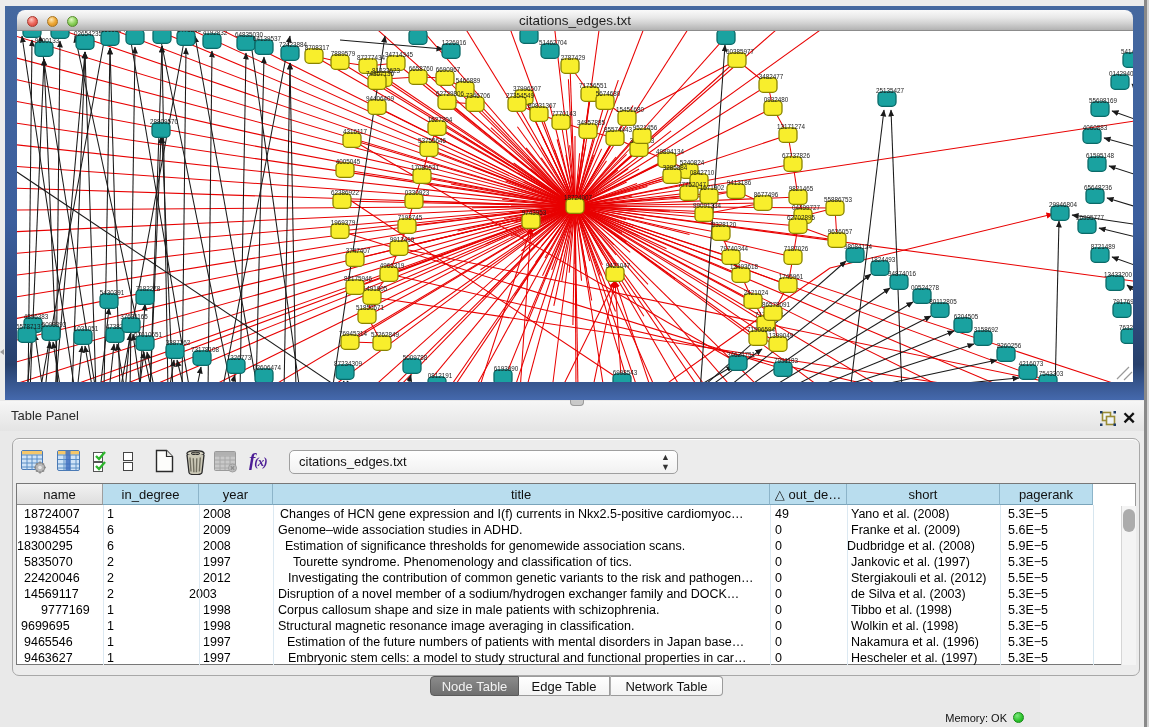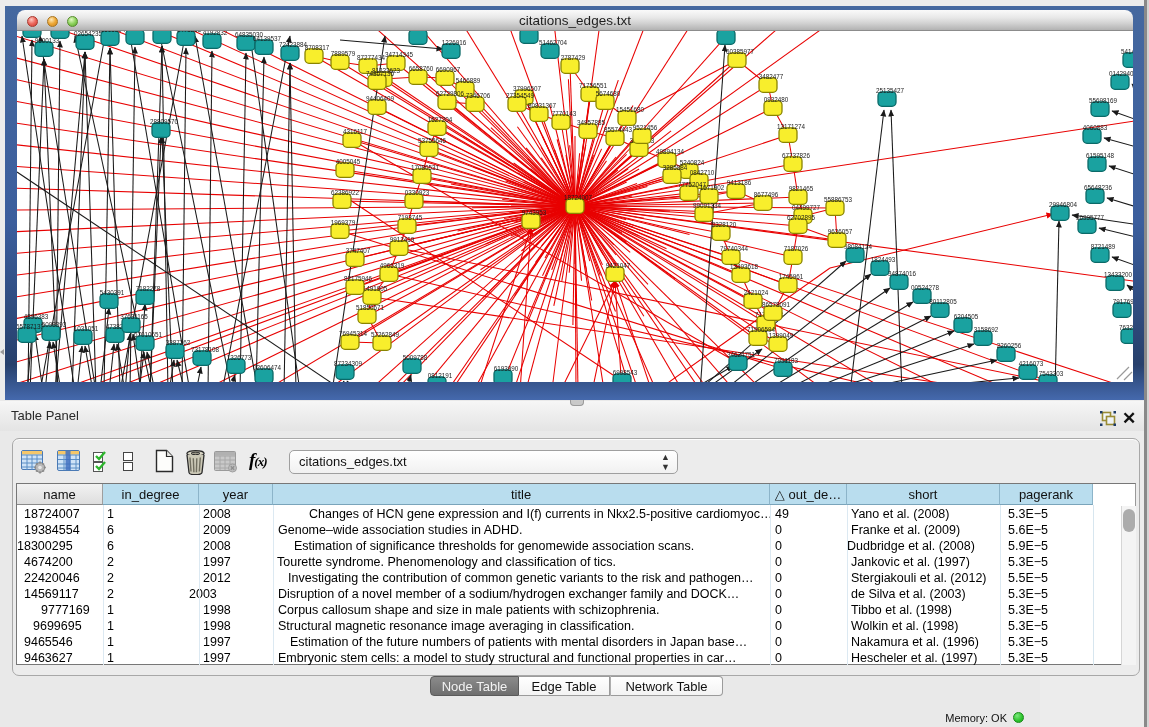--- a/index.html
+++ b/index.html
@@ -785,62 +785,62 @@
           <path d="M4 7 L6 24.5 a6.5 2.2 0 0 0 13 0 L21 7" fill="#cbc8b6" stroke="#2a2a2a" stroke-width="1.3"></path>
           <path d="M7 9.5l1 14 M10.3 10.2l.6 14 M13.8 10.2l-.4 14 M17.3 9.5l-1 14" stroke="#716f60" stroke-width="1.4"></path>
         </svg></div>
     <div class="abs ic" style="left:212px"><svg width="28" height="26" viewBox="0 0 28 26">
           <rect x="2.5" y="3.5" width="21" height="19" rx="1" fill="#c9c9c9" stroke="#9a9a9a"></rect>
           <rect x="3" y="4" width="20" height="3.5" fill="#b1b1b1"></rect>
           <path d="M3 8h20 M3 12h20 M3 16h20 M3 20h20 M8 8v14 M13 8v14 M18 8v14" stroke="#a8a8a8" stroke-width="1" fill="none"></path>
           <circle cx="20.5" cy="20" r="4" fill="#bdbdbd" stroke="#9f9f9f"></circle>
           <path d="M18.8 18.3l3.4 3.4 M22.2 18.3l-3.4 3.4" stroke="#8f8f8f" stroke-width="1.3"></path>
         </svg></div>
-    <div class="abs" style="left:249px;top:49px"><span style="font-family:'Liberation Serif',serif;font-style:italic;font-weight:bold;font-size:19px;color:#000000;letter-spacing:-1px;">f<span style="font-size:13px;">(x)</span></span></div>
+    <div class="abs" style="left:249px;top:49px"><span style="font-family:'Liberation Serif',serif;font-style:italic;font-weight:bold;font-size:19px;color:#4c1d95;letter-spacing:-1px;">f<span style="font-size:13px;">(x)</span></span></div>
     <div class="abs" id="combo">citations_edges.txt<span class="ar">▲<br>▼</span></div>
     <div class="abs" id="tbl">
       <span class="th hg" style="left:0px;width:86px">name</span>
 <span class="th hb" style="left:86px;width:96px">in_degree</span>
 <span class="th hb" style="left:182px;width:74px">year</span>
 <span class="th hb" style="left:256px;width:497px">title</span>
 <span class="th hb" style="left:753px;width:77px">△ out_de…</span>
 <span class="th hb" style="left:830px;width:153px">short</span>
 <span class="th hb" style="left:983px;width:93px">pagerank</span>
       <div class="tr" style="top:22px">
 <span class="td" style="left:0px;width:86px;padding-left:7px">18724007</span>
 <span class="td" style="left:86px;width:96px;padding-left:4px">1</span>
 <span class="td" style="left:182px;width:74px;padding-left:4px">2008</span>
-<span class="td" style="left:272px;width:497px;padding-left:20px">Changes of HCN gene expression and I(f) currents in Nkx2.5-positive cardiomyoc…</span>
+<span class="td" style="left:256px;width:497px;padding-left:7px">Changes of HCN gene expression and I(f) currents in Nkx2.5-positive cardiomyoc…</span>
 <span class="td" style="left:753px;width:77px;padding-left:5px">49</span>
 <span class="td" style="left:830px;width:153px;padding-left:4px">Yano et al. (2008)</span>
 <span class="td" style="left:983px;width:93px;padding-left:8px">5.3E−5</span>
 </div>
 <div class="tr" style="top:38px">
 <span class="td" style="left:0px;width:86px;padding-left:7px">19384554</span>
 <span class="td" style="left:86px;width:96px;padding-left:4px">6</span>
 <span class="td" style="left:182px;width:74px;padding-left:4px">2009</span>
 <span class="td" style="left:256px;width:497px;padding-left:5px">Genome–wide association studies in ADHD.</span>
 <span class="td" style="left:753px;width:77px;padding-left:5px">0</span>
 <span class="td" style="left:830px;width:153px;padding-left:4px">Franke et al. (2009)</span>
 <span class="td" style="left:983px;width:93px;padding-left:8px">5.6E−5</span>
 </div>
 <div class="tr" style="top:54px">
 <span class="td" style="left:0px;width:86px;">18300295</span>
 <span class="td" style="left:86px;width:96px;padding-left:4px">6</span>
 <span class="td" style="left:182px;width:74px;padding-left:4px">2008</span>
-<span class="td" style="left:272px;width:497px;padding-left:5px">Estimation of significance thresholds for genomewide association scans.</span>
+<span class="td" style="left:256px;width:497px;padding-left:12px">Estimation of significance thresholds for genomewide association scans.</span>
 <span class="td" style="left:753px;width:77px;padding-left:5px">0</span>
 <span class="td" style="left:830px;width:153px;">Dudbridge et al. (2008)</span>
 <span class="td" style="left:983px;width:93px;padding-left:8px">5.9E−5</span>
 </div>
 <div class="tr" style="top:70px">
-<span class="td" style="left:0px;width:86px;padding-left:7px">4674200</span>
+<span class="td" style="left:0px;width:86px;padding-left:7px">5835070</span>
 <span class="td" style="left:86px;width:96px;padding-left:4px">2</span>
 <span class="td" style="left:182px;width:74px;padding-left:4px">1997</span>
-<span class="td" style="left:256px;width:497px;padding-left:4px">Tourette syndrome. Phenomenology and classification of tics.</span>
+<span class="td" style="left:256px;width:497px;padding-left:20px">Tourette syndrome. Phenomenology and classification of tics.</span>
 <span class="td" style="left:753px;width:77px;padding-left:5px">0</span>
 <span class="td" style="left:830px;width:153px;padding-left:4px">Jankovic et al. (1997)</span>
 <span class="td" style="left:983px;width:93px;padding-left:8px">5.3E−5</span>
 </div>
 <div class="tr" style="top:86px">
 <span class="td" style="left:0px;width:86px;padding-left:7px">22420046</span>
 <span class="td" style="left:86px;width:96px;padding-left:4px">2</span>
 <span class="td" style="left:182px;width:74px;padding-left:4px">2012</span>
 <span class="td" style="left:256px;width:497px;padding-left:15px">Investigating the contribution of common genetic variants to the risk and pathogen…</span>
 <span class="td" style="left:753px;width:77px;padding-left:5px">0</span>
@@ -859,42 +859,42 @@
 <div class="tr" style="top:118px">
 <span class="td" style="left:0px;width:86px;padding-left:24px">9777169</span>
 <span class="td" style="left:86px;width:96px;padding-left:4px">1</span>
 <span class="td" style="left:182px;width:74px;padding-left:4px">1998</span>
 <span class="td" style="left:256px;width:497px;padding-left:5px">Corpus callosum shape and size in male patients with schizophrenia.</span>
 <span class="td" style="left:753px;width:77px;padding-left:5px">0</span>
 <span class="td" style="left:830px;width:153px;padding-left:4px">Tibbo et al. (1998)</span>
 <span class="td" style="left:983px;width:93px;padding-left:8px">5.3E−5</span>
 </div>
 <div class="tr" style="top:134px">
-<span class="td" style="left:16px;width:86px;">9699695</span>
+<span class="td" style="left:4px;width:86px;">9699695</span>
 <span class="td" style="left:86px;width:96px;padding-left:4px">1</span>
 <span class="td" style="left:182px;width:74px;padding-left:4px">1998</span>
 <span class="td" style="left:256px;width:497px;padding-left:5px">Structural magnetic resonance image averaging in classification.</span>
 <span class="td" style="left:753px;width:77px;padding-left:5px">0</span>
 <span class="td" style="left:830px;width:153px;padding-left:4px">Wolkin et al. (1998)</span>
 <span class="td" style="left:983px;width:93px;padding-left:8px">5.3E−5</span>
 </div>
 <div class="tr" style="top:150px">
 <span class="td" style="left:0px;width:86px;padding-left:7px">9465546</span>
 <span class="td" style="left:86px;width:96px;padding-left:4px">1</span>
 <span class="td" style="left:182px;width:74px;padding-left:4px">1997</span>
-<span class="td" style="left:268px;width:497px;padding-left:5px">Estimation of the future numbers of patients with mental disorders in Japan base…</span>
+<span class="td" style="left:256px;width:497px;padding-left:14px">Estimation of the future numbers of patients with mental disorders in Japan base…</span>
 <span class="td" style="left:753px;width:77px;padding-left:5px">0</span>
 <span class="td" style="left:830px;width:153px;padding-left:4px">Nakamura et al. (1996)</span>
 <span class="td" style="left:983px;width:93px;padding-left:8px">5.3E−5</span>
 </div>
 <div class="tr" style="top:166px">
 <span class="td" style="left:0px;width:86px;padding-left:7px">9463627</span>
 <span class="td" style="left:86px;width:96px;padding-left:4px">1</span>
 <span class="td" style="left:182px;width:74px;padding-left:4px">1997</span>
-<span class="td" style="left:256px;width:497px;padding-left:5px">Embryonic stem cells: a model to study structural and functional properties in car…</span>
+<span class="td" style="left:256px;width:497px;padding-left:15px">Embryonic stem cells: a model to study structural and functional properties in car…</span>
 <span class="td" style="left:753px;width:77px;padding-left:5px">0</span>
 <span class="td" style="left:830px;width:153px;padding-left:4px">Hescheler et al. (1997)</span>
 <span class="td" style="left:983px;width:93px;padding-left:8px">5.3E−5</span>
 </div>
       <div class="abs" id="vline1"></div>
       <div class="abs" style="left:86px;top:21px;width:1px;height:160px;background:#dce9f2"></div>
       <div class="abs" style="left:182px;top:21px;width:1px;height:160px;background:#dce9f2"></div>
       <div class="abs" style="left:256px;top:21px;width:1px;height:160px;background:#dce9f2"></div>
       <div class="abs" style="left:753px;top:21px;width:1px;height:160px;background:#dce9f2"></div>
       <div class="abs" style="left:830px;top:21px;width:1px;height:160px;background:#dce9f2"></div>

